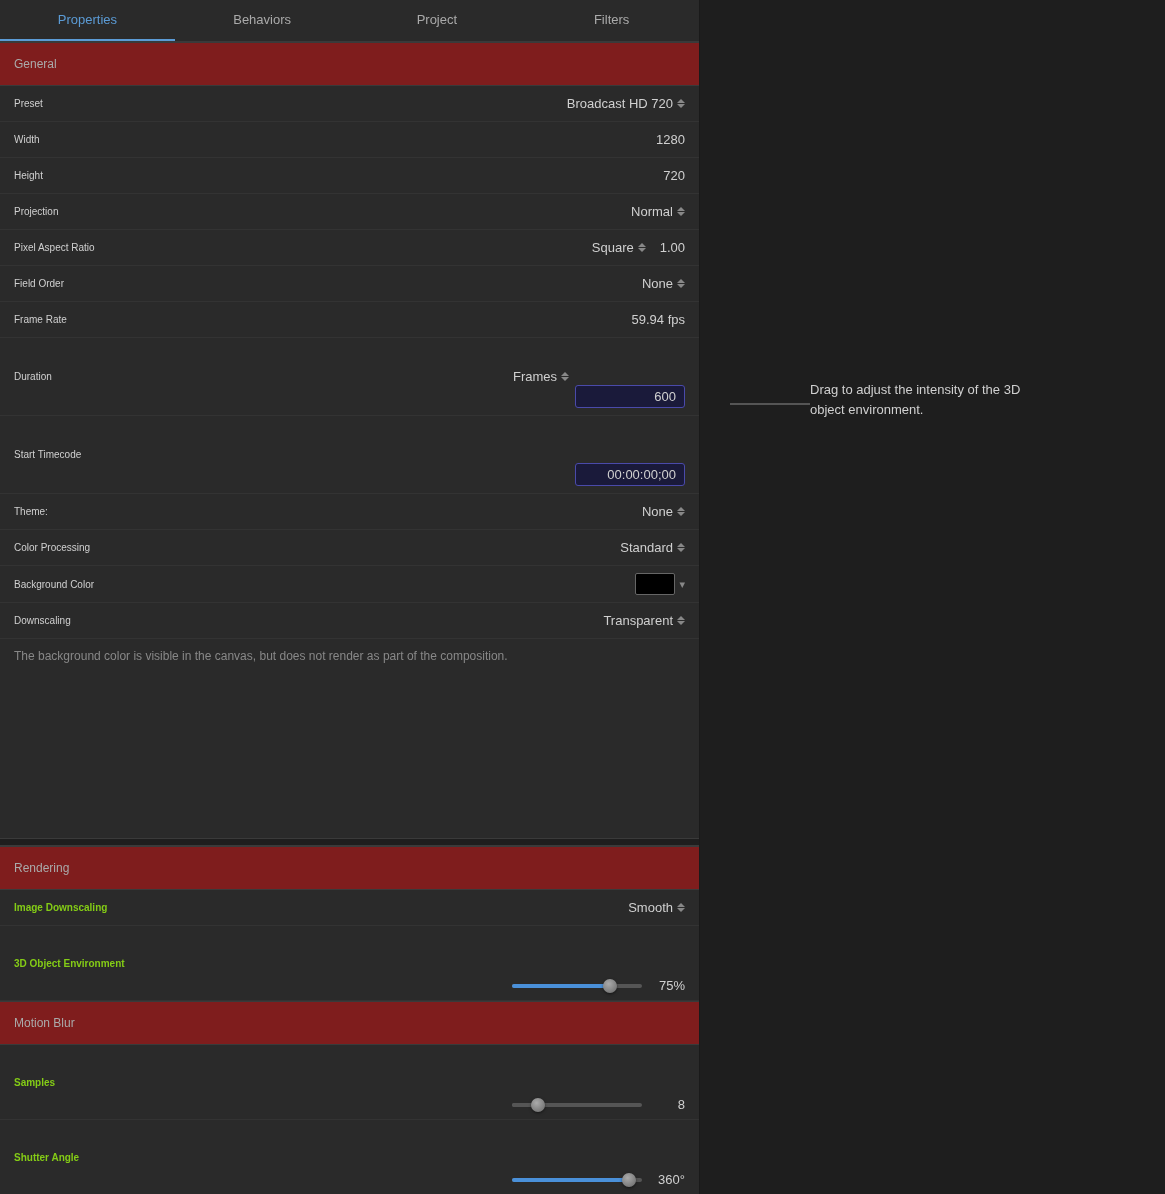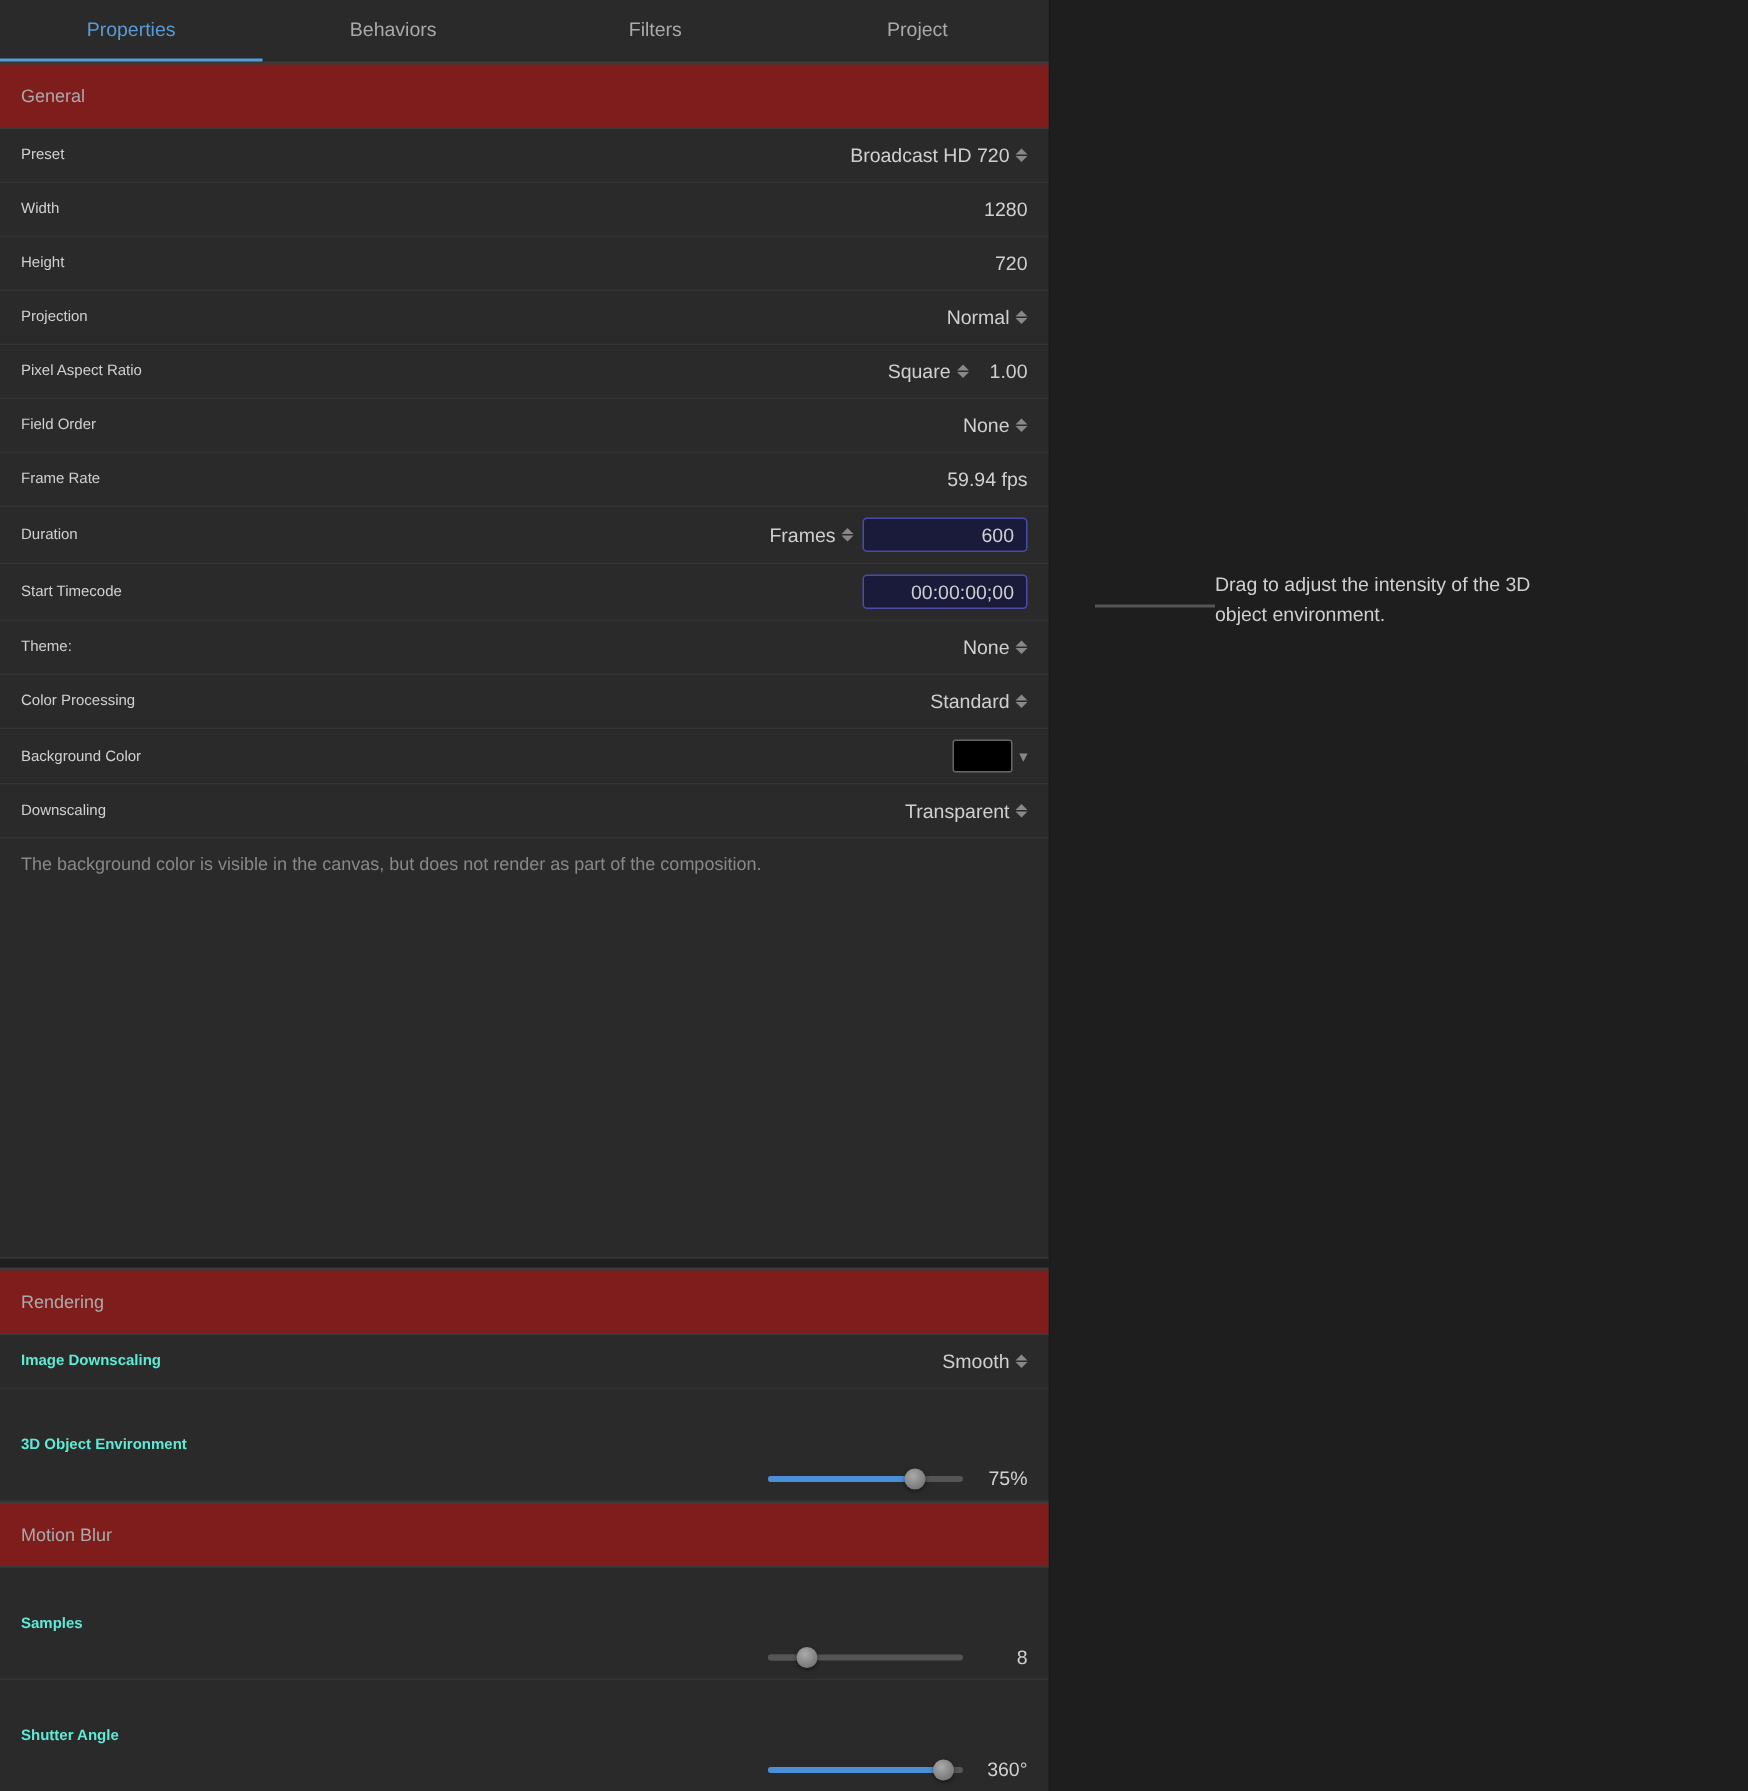--- a/index.html
+++ b/index.html
@@ -96,21 +96,21 @@
 
     .prop-label {
       color: #d0d0d0;
       font-size: 10px;
       flex: 0 0 160px;
       white-space: nowrap;
     }
 
     .prop-label.bold {
       font-weight: 600;
-      color: #5eead4;
+      color: #84cc16;
     }
 
     .prop-value {
       flex: 1;
       display: flex;
       align-items: center;
       justify-content: flex-end;
       gap: 6px;
     }
 
@@ -149,20 +149,21 @@
     
     .text-input {
       background: #1a1a3a;
       border: 1px solid #4a4aaa;
       border-radius: 3px;
       color: #d0d0d0;
       font-size: 13px;
       padding: 3px 8px;
       text-align: right;
       width: 110px;
+      margin-top: 40px;
     }
 
     
     .color-swatch-container {
       display: flex;
       align-items: center;
       gap: 4px;
       cursor: pointer;
     }
 
@@ -255,22 +256,22 @@
     }
   </style>
 </head>
 <body>
 
 <div class="left-panel">
 
   <div class="tabs">
     <div class="tab active">Properties</div>
     <div class="tab">Behaviors</div>
+    <div class="tab">Project</div>
     <div class="tab">Filters</div>
-    <div class="tab">Project</div>
   </div>
 
   <div class="section-header">General</div>
 
   <div class="prop-row">
     <span class="prop-label">Preset</span>
     <div class="prop-value">
       <div class="stepper-select">
         <span>Broadcast HD 720</span>
         <div class="stepper-arrows">

